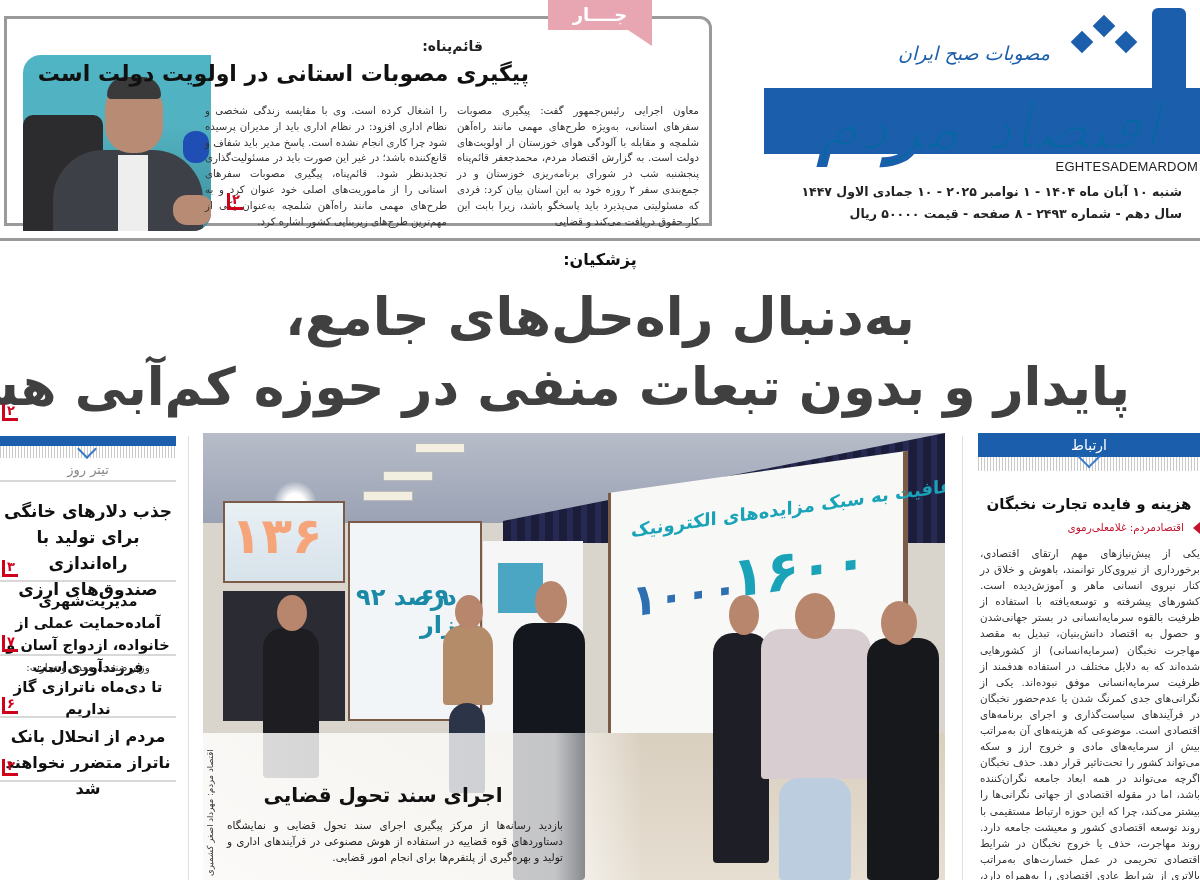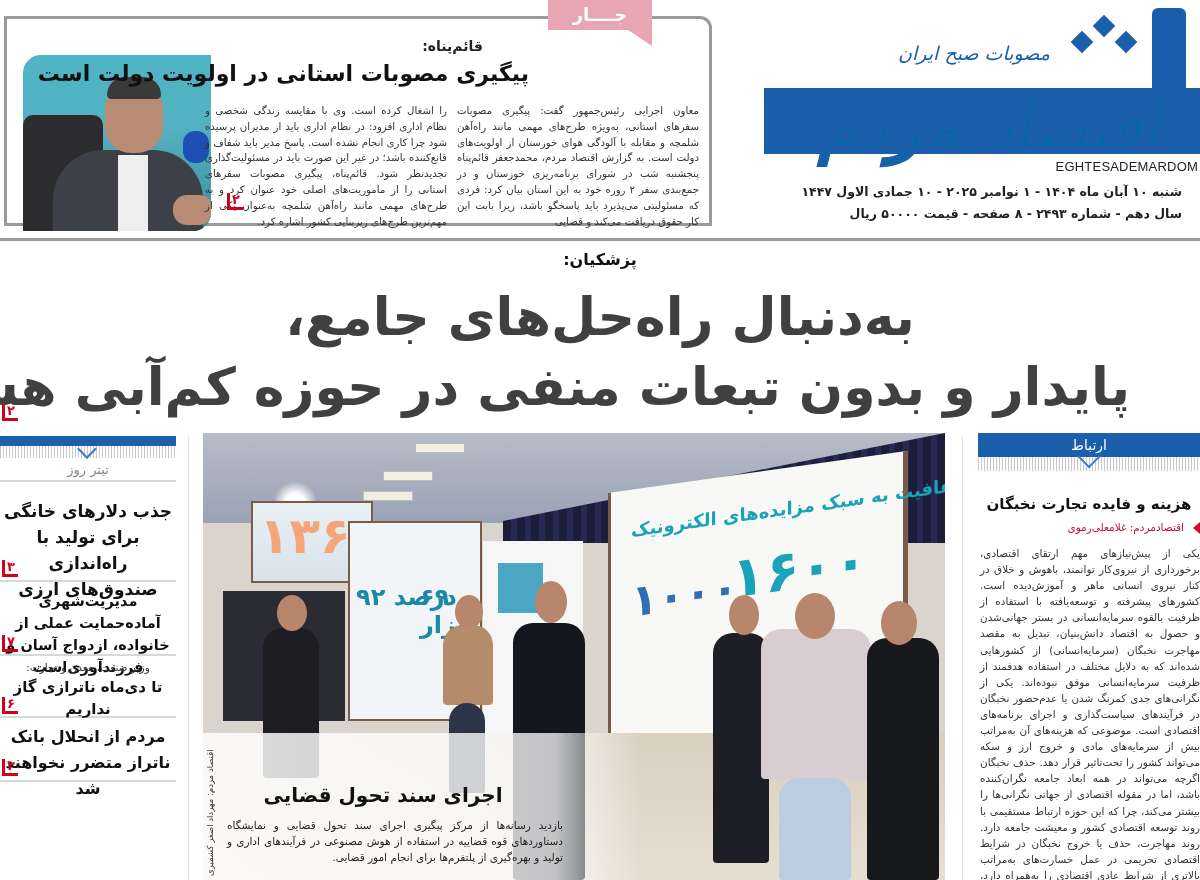--- a/index.html
+++ b/index.html
@@ -71,21 +71,21 @@
   .left-item.i5 { height: 84px; padding-top: 6px; font-size: 14.5px; line-height: 22px; border-bottom: none; }
 
   .divider-v { position: absolute; top: 436px; width: 1px; height: 444px; background: #e0e0e0; }
 
   
   .center-photo { position: absolute; left: 203px; top: 433px; width: 742px; height: 447px; overflow: hidden; background: #d9d4cc; }
   .ph-ceiling { position: absolute; left: 0; top: 0; width: 742px; height: 90px; background: linear-gradient(180deg, #b7bcc8 0%, #9aa2b4 100%); }
   .ph-curtain { position: absolute; left: 300px; top: 0; width: 442px; height: 110px; background: repeating-linear-gradient(90deg, #1b1d3a 0 8px, #262a52 8px 14px); clip-path: polygon(0 80%, 100% 0, 100% 100%, 0 100%); }
   .ph-light { position: absolute; width: 50px; height: 10px; background: #f3efe0; border: 1px solid #bbb; }
   .ph-flash { position: absolute; left: 70px; top: 48px; width: 44px; height: 44px; border-radius: 50%; background: radial-gradient(#ffffff 30%, rgba(255,255,255,0) 70%); }
-  .ph-panel1 { position: absolute; left: 20px; top: 68px; width: 122px; height: 82px; background: linear-gradient(180deg, #e8f0f4, #d7e2ea); border: 2px solid #7b5b48; margin-left: 28px; }
+  .ph-panel1 { position: absolute; left: 20px; top: 68px; width: 122px; height: 82px; background: linear-gradient(180deg, #e8f0f4, #d7e2ea); border: 2px solid #7b5b48; }
   .ph-panel1 .big { position: absolute; left: 6px; top: 4px; font-size: 50px; font-weight: bold; color: #f6a57a; direction: ltr; letter-spacing: -2px; }
   .ph-dark { position: absolute; left: 20px; top: 158px; width: 122px; height: 130px; background: #2a2b33; }
   .ph-panel2 { position: absolute; left: 145px; top: 88px; width: 134px; height: 200px; background: #f2f5f7; border: 2px solid #7b5b48; }
   .ph-panel2 .num { position: absolute; top: 60px; font-size: 24px; font-weight: bold; color: #1b8aa6; direction: ltr; }
   .ph-panel3 { position: absolute; left: 280px; top: 108px; width: 100px; height: 200px; background: #f6f6f6; }
   .ph-screen { position: absolute; left: 295px; top: 130px; width: 45px; height: 50px; background: #4aa6c2; }
   .ph-panel4 { position: absolute; left: 405px; top: 60px; width: 300px; height: 300px; background: #f8f8f6; border-left: 3px solid #7b5b48; border-right: 5px solid #7b5b48; transform: skewY(-8deg); transform-origin: left top; }
   .ph-panel4 .title { position: absolute; left: 20px; top: 30px; font-size: 18px; font-weight: bold; color: #1aa3b8; white-space: nowrap; }
   .ph-panel4 .n1 { position: absolute; left: 20px; top: 86px; font-size: 44px; font-weight: bold; color: #2d6fb0; direction: ltr; }
   .ph-panel4 .n2 { position: absolute; left: 120px; top: 70px; font-size: 56px; font-weight: bold; color: #1aa3b8; direction: ltr; }

